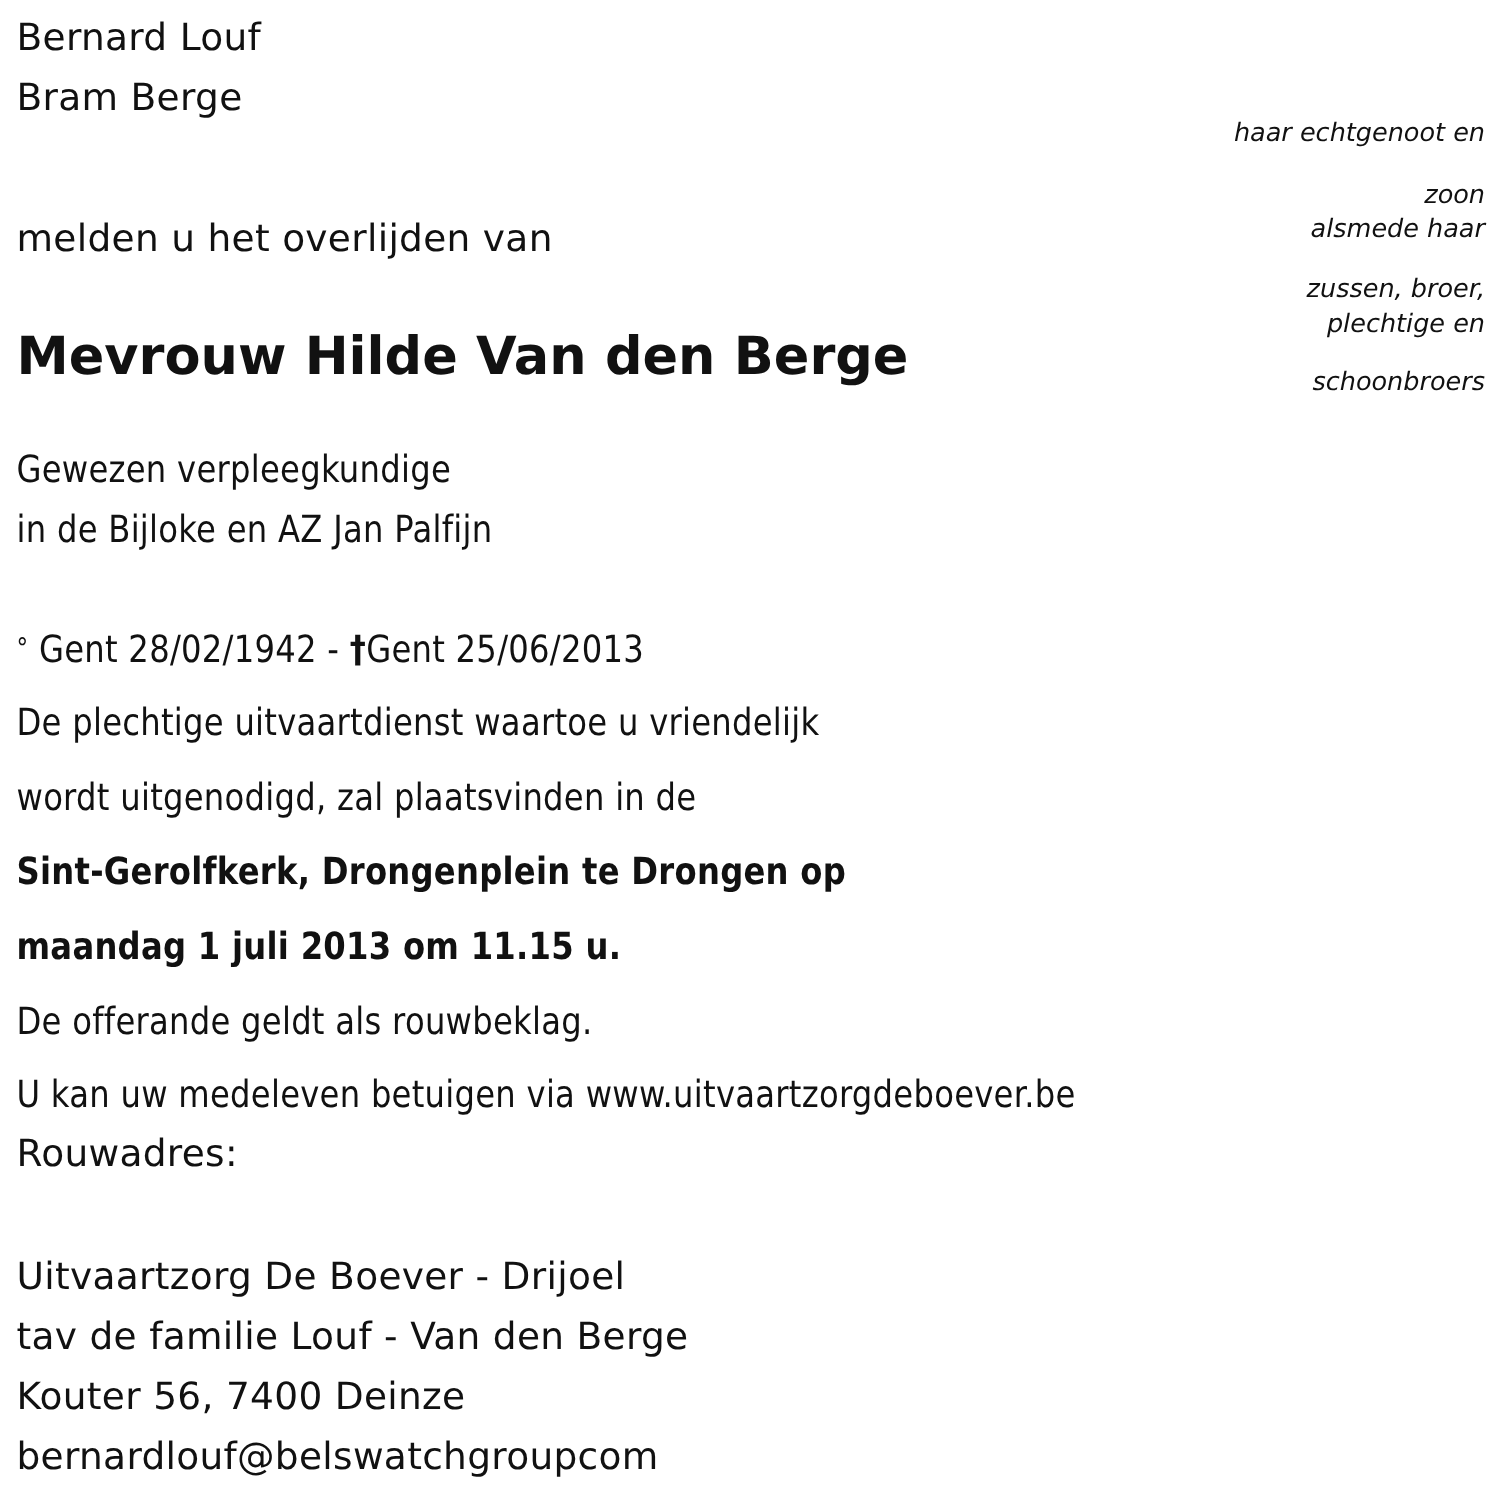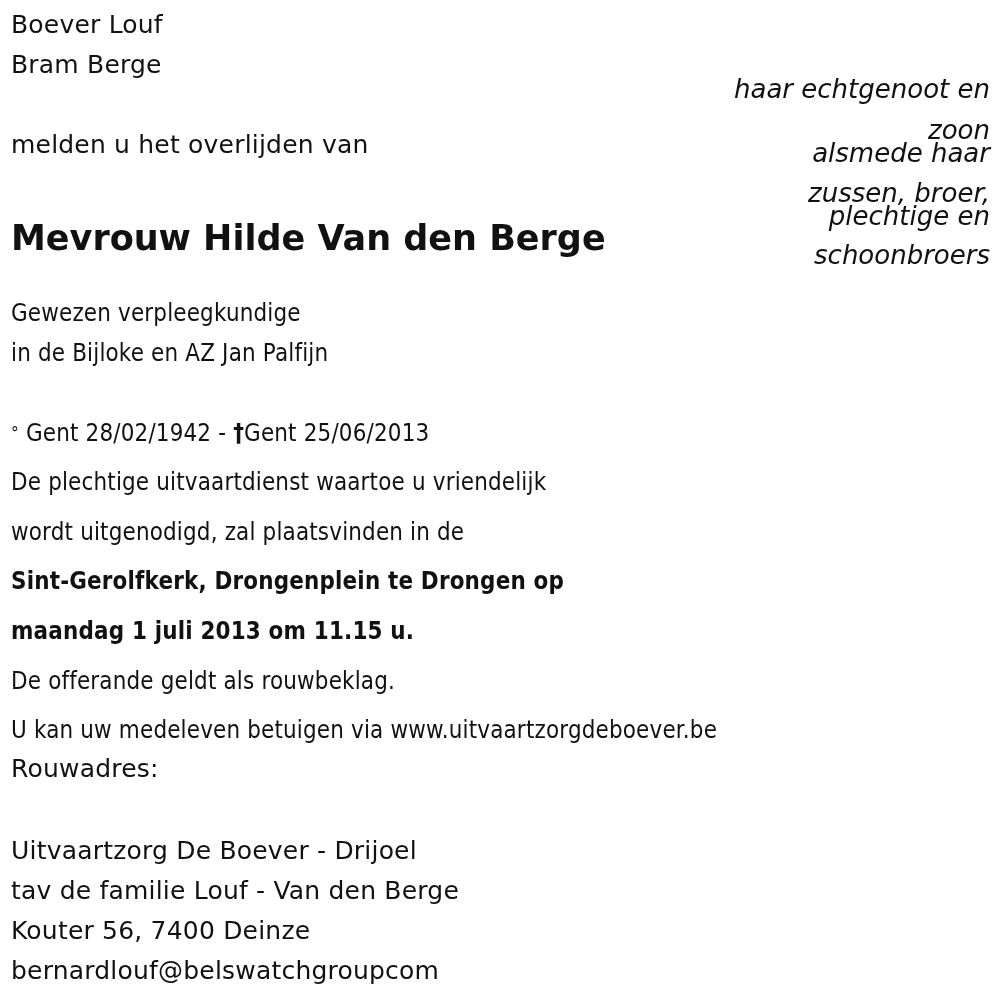--- a/index.html
+++ b/index.html
@@ -36,32 +36,32 @@
       font-size: 35px;
       line-height: 44px;
       font-weight: bold;
       white-space: nowrap;
     }
     .right-block {
       position: absolute;
       right: 10px;
       text-align: right;
       font-style: italic;
-      font-size: 26px;
+      font-size: 17px;
       white-space: nowrap;
     }
   </style>
 </head>
 <body>
 
 <div>
 
-  <div class="line" style="top:10px;">Boever Louf</div>
+  <div class="line" style="top:10px;">Bernard Louf</div>
   <div class="line" style="top:50px;">Bram Berge</div>
-  <div class="line" style="top:130px;text-align:right;">melden u het overlijden van</div>
+  <div class="line" style="top:144px;text-align:right;">melden u het overlijden van</div>
 
   <div class="right-block" style="top:75px; line-height:28px;">haar echtgenoot en</div>
   <div class="right-block" style="top:116px; line-height:28px;">zoon</div>
   <div class="right-block" style="top:139px; line-height:28px;">alsmede haar</div>
   <div class="right-block" style="top:179px; line-height:28px;">zussen, broer,</div>
   <div class="right-block" style="top:202px; line-height:28px;">plechtige en</div>
   <div class="right-block" style="top:241px; line-height:28px;margin-left:25px;">schoonbroers</div>
 
   <div class="title">Mevrouw Hilde Van den Berge</div>
 

